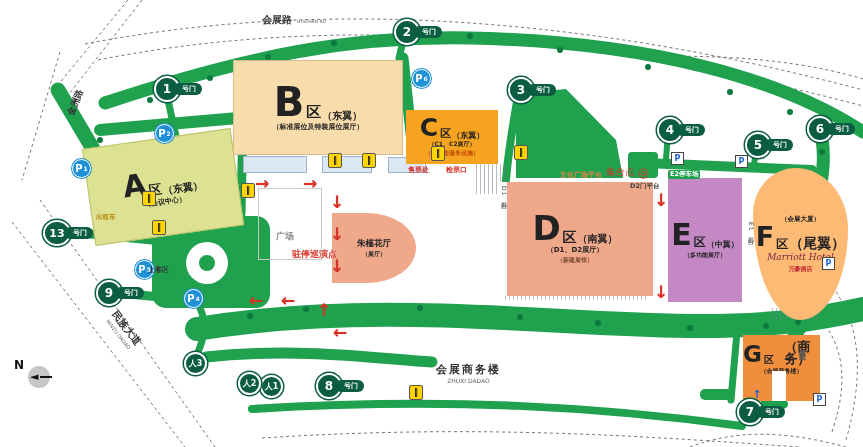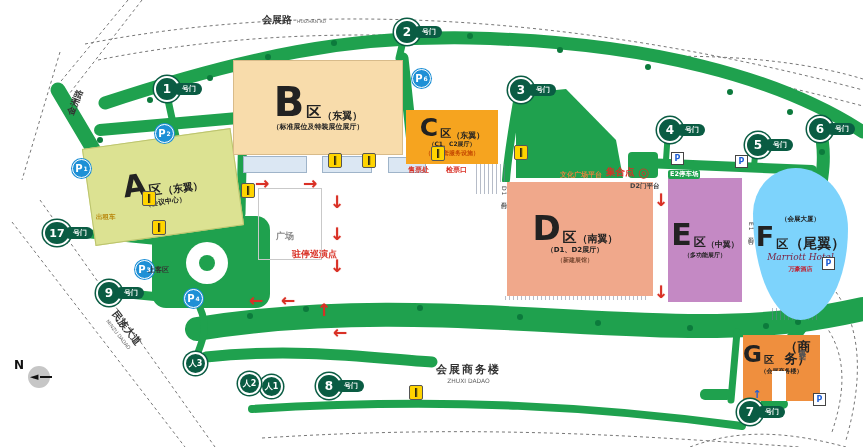--- a/index.html
+++ b/index.html
@@ -178,41 +178,47 @@
 
   <div class="zone" style="left:668px;top:178px;width:74px;height:124px;background:#C489C4;">
     <div class="zrow">
       <span class="zletter" style="font-size:30px">E</span>
       <span class="zunit" style="font-size:12px">区</span>
       <span class="zwing" style="font-size:8px">（中翼）</span>
     </div>
     <div class="zsub" style="font-size:6px">（多功能展厅）</div>
   </div>
 
-  <div class="zone" style="left:753px;top:168px;width:95px;height:152px;background:#7dd3fc;border-radius:45% 55% 50% 50% / 30% 40% 60% 70%;">
+  <div class="zone" style="left:753px;top:168px;width:95px;height:152px;background:#fdba74;border-radius:45% 55% 50% 50% / 30% 40% 60% 70%;">
     <div class="zsub" style="font-size:6.5px;margin:0 0 2px">（会展大厦）</div>
     <div class="zrow">
       <span class="zletter" style="font-size:27px">F</span>
       <span class="zunit" style="font-size:12px">区</span>
       <span class="zwing" style="font-size:14px">（尾翼）</span>
     </div>
     <div class="script" style="font-size:9px;color:#7c2342;margin-top:3px">Marriott Hotel</div>
     <div class="zsub" style="font-size:6px;color:#C02030">万豪酒店</div>
   </div>
 
   <div class="zone" style="left:743px;top:335px;width:77px;height:66px;background:#EF8F3E;justify-content:flex-start;padding-top:6px;box-sizing:border-box;">
     <div class="zrow">
       <span class="zletter" style="font-size:23px">G</span>
       <span class="zunit" style="font-size:10px">区</span>
       <span class="zwing" style="font-size:13px">（商务）</span>
     </div>
     <div class="zsub" style="font-size:6px">（会展商务楼）</div>
   </div>
   <div class="abs" style="left:772px;top:371px;width:14px;height:30px;background:#fff;z-index:3;"></div>
 
+  <div class="dome" style="left:332px;top:213px;width:84px;height:70px;">
+    <div>
+      <div style="font-size:8.5px;font-weight:800">朱槿花厅</div>
+      <div style="font-size:6px;font-weight:700">（展厅）</div>
+    </div>
+  </div>
 
   <div class="gate" style="left:154px;top:76px;">
     <span class="gnum">1</span>
     <span class="gpill">号门</span>
   </div>
   <div class="gate" style="left:394px;top:19px;">
     <span class="gnum">2</span>
     <span class="gpill">号门</span>
   </div>
   <div class="gate" style="left:508px;top:77px;">
@@ -237,21 +243,21 @@
   </div>
   <div class="gate" style="left:316px;top:373px;">
     <span class="gnum">8</span>
     <span class="gpill">号门</span>
   </div>
   <div class="gate" style="left:96px;top:280px;">
     <span class="gnum">9</span>
     <span class="gpill">号门</span>
   </div>
   <div class="gate" style="left:43px;top:220px;">
-    <span class="gnum" style="width:24px;font-size:11px">17</span>
+    <span class="gnum" style="width:24px;font-size:11px">13</span>
     <span class="gpill">号门</span>
   </div>
 
   <div class="gate ped" style="left:260px;top:375px;">
     <span class="gnum">
         <span>人</span>
         <span>1</span>
       </span>
   </div>
   <div class="gate ped" style="left:238px;top:372px;">
@@ -329,21 +335,21 @@
   <div class="arrow" style="left:256px;top:300px;">←</div>
   <div class="arrow" style="left:340px;top:332px;">←</div>
   <div class="arrow" style="left:661px;top:200px;">↓</div>
   <div class="arrow" style="left:661px;top:292px;">↓</div>
   <div class="arrow" style="left:757px;top:394px;color:#1E5FD6;font-size:11px;text-shadow:none;">↑</div>
 
   <div class="lbl" style="left:276px;top:230px;font-size:9px;color:#8a8a8a;font-weight:700;">广场</div>
   <div class="lbl" style="left:292px;top:248px;font-size:9px;color:#D93025;font-weight:800;z-index:6;text-shadow:0 0 2px #fff;">驻停巡演点</div>
   <div class="lbl" style="left:148px;top:265px;font-size:7px;color:#333;font-weight:700;z-index:6;">上客区</div>
   <div class="lbl" style="left:96px;top:213px;font-size:6.5px;color:#B8860B;font-weight:700;">出租车</div>
-  <div class="lbl" style="left:606px;top:165px;font-size:9.5px;color:#D93025;font-weight:700;z-index:6;">
+  <div class="lbl" style="left:606px;top:165px;font-size:9.5px;color:#D93025;font-weight:400;z-index:6;">
     <span>集合点</span>
     <span style="font-size:13px;vertical-align:-2px">◎</span>
   </div>
   <div class="lbl" style="left:560px;top:170px;font-size:7px;color:#E2833F;font-weight:700;">文化广场平台</div>
   <div class="lbl" style="left:585px;top:182px;font-size:6.5px;color:#444;font-weight:700;margin-left:45px;">D2门平台</div>
   <div class="lbl" style="left:668px;top:170px;font-size:6.5px;color:#fff;font-weight:700;background:#1FA14E;border-radius:2px;padding:0 2px;z-index:6;">E2停车场</div>
   <div class="lbl" style="left:408px;top:165px;font-size:7px;color:#D93025;font-weight:800;">售票处</div>
   <div class="lbl" style="left:446px;top:165px;font-size:7px;color:#D93025;font-weight:800;">检票口</div>
   <div class="lbl vtext" style="left:746px;top:222px;font-size:6px;color:#444;">E1门平台</div>
 

